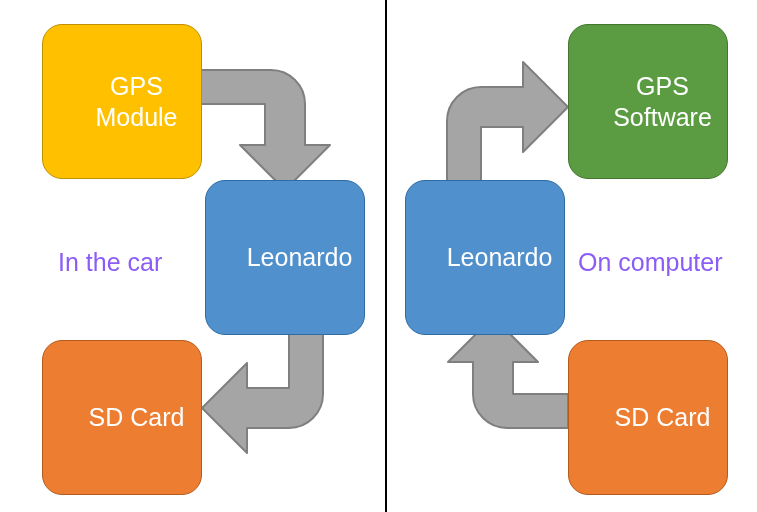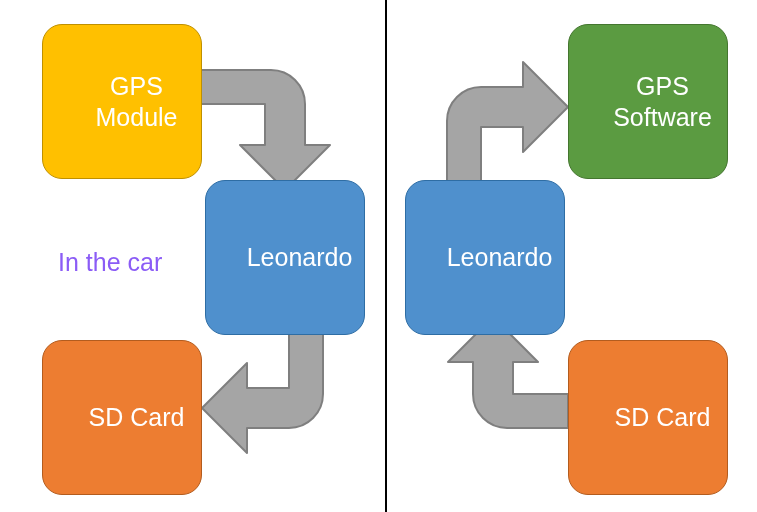--- a/index.html
+++ b/index.html
@@ -125,14 +125,15 @@
 
   <div class="caption caption-in-the-car">In the car</div>
 
   <div class="node node-leonardo-pc">Leonardo</div>
 
   <div class="node node-gps-software">GPS
 Software</div>
 
   <div class="node node-sdcard-pc">SD Card</div>
 
+  <div class="caption caption-on-computer">On computer</div>
 
 </div>
 
 </body></html>

